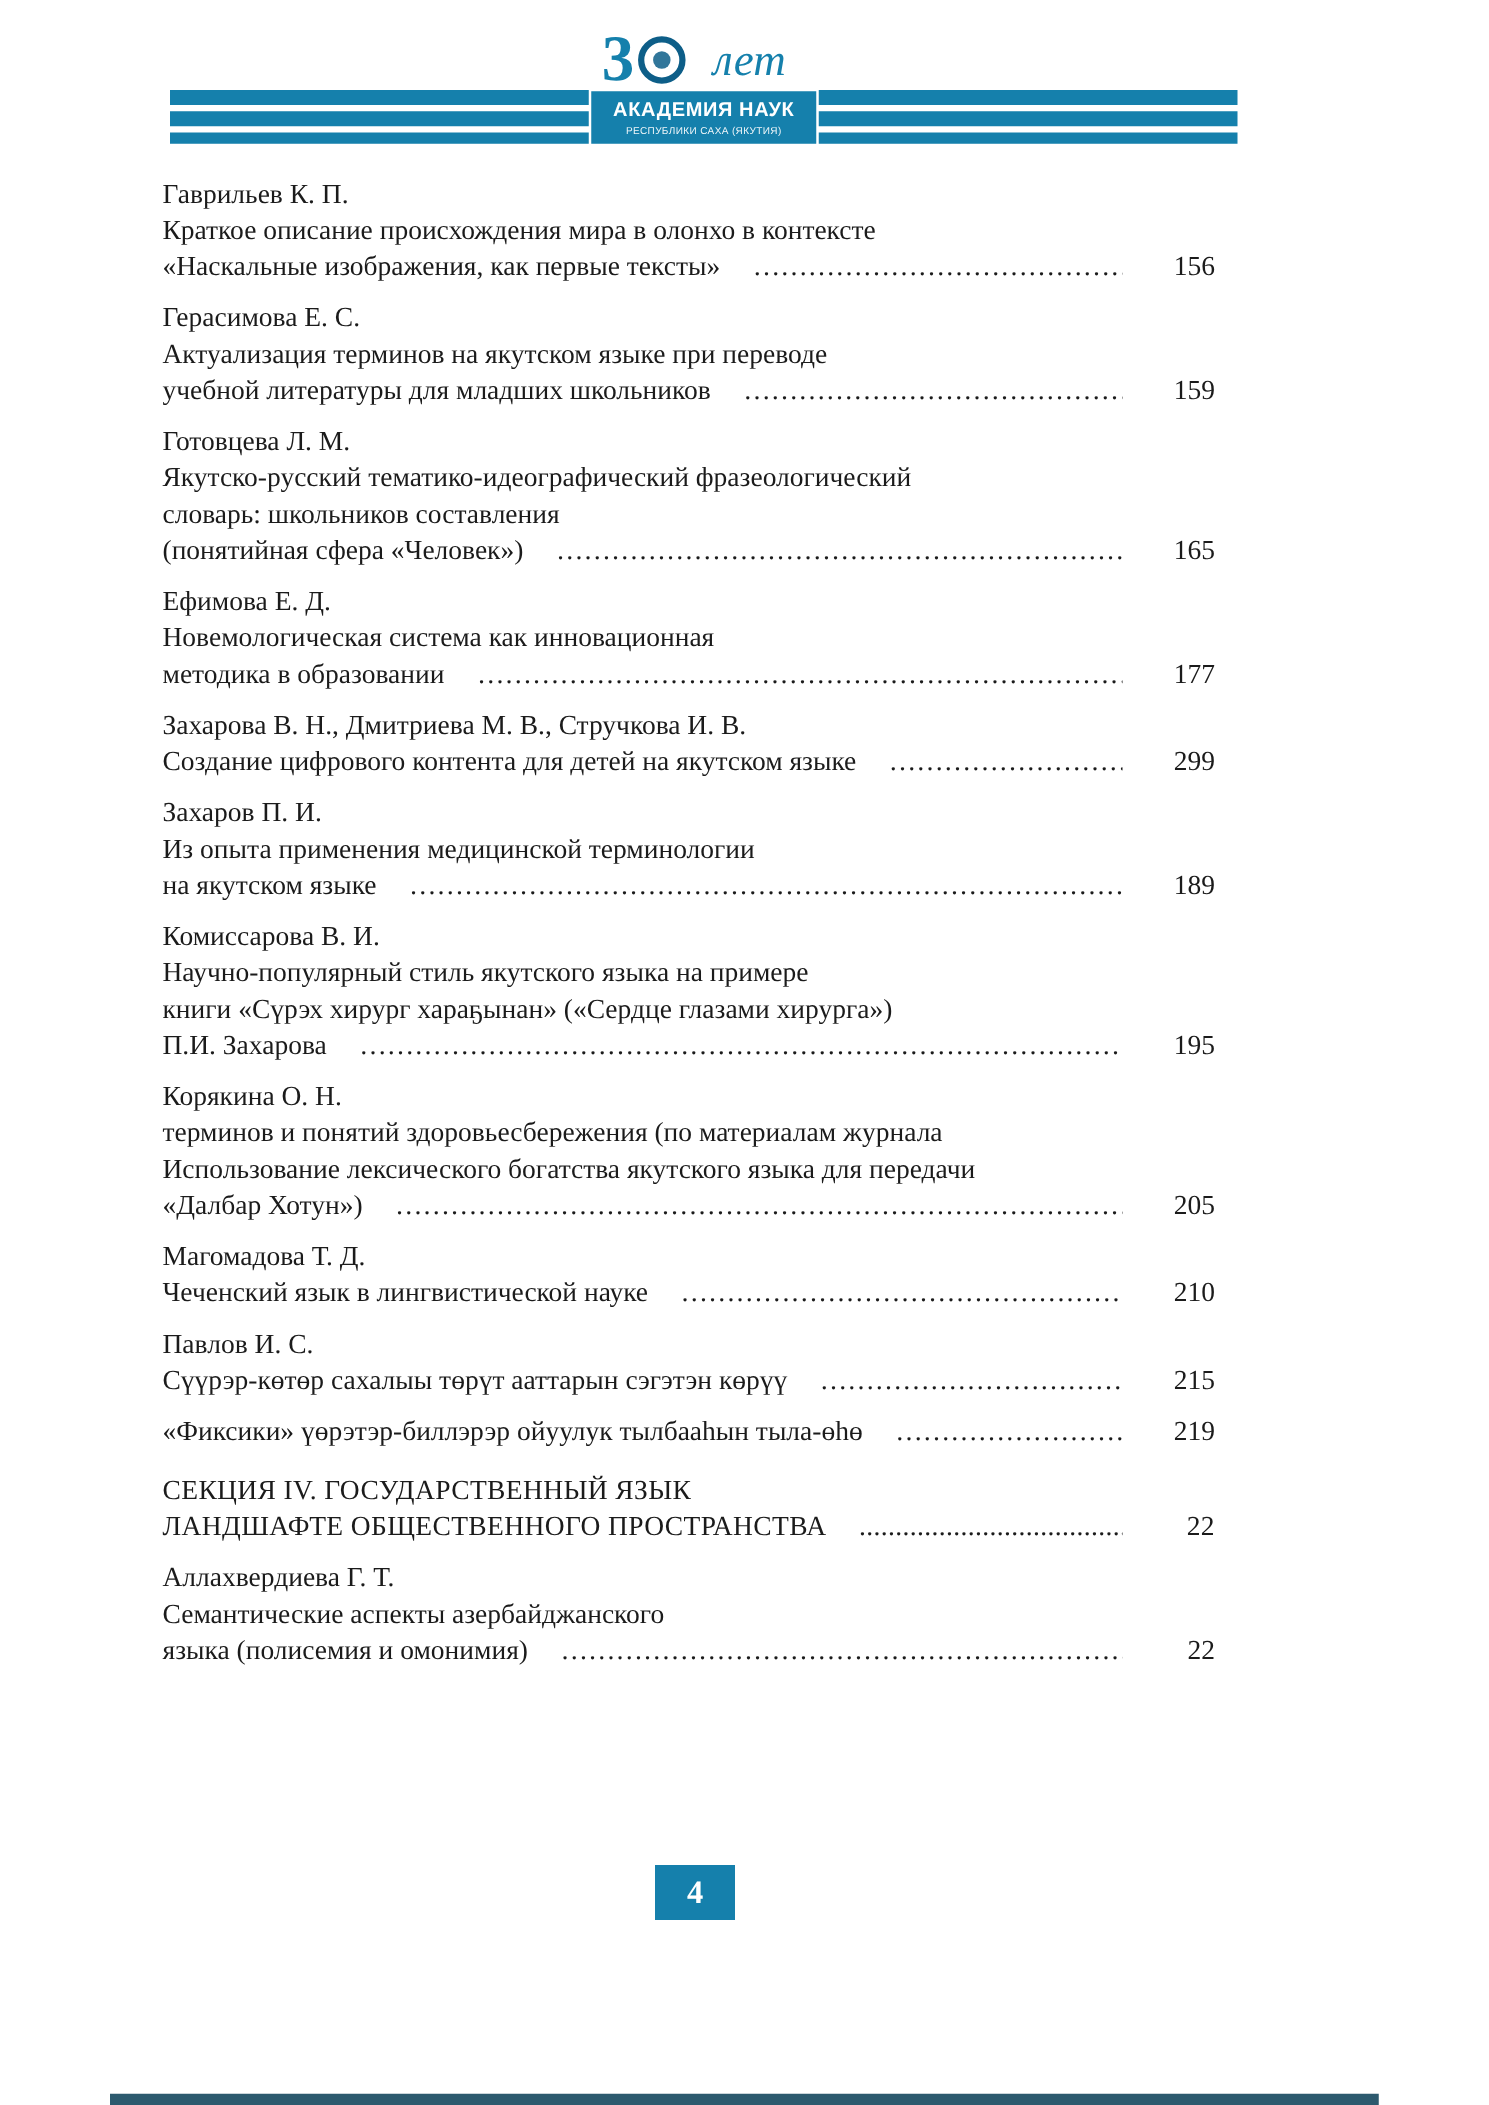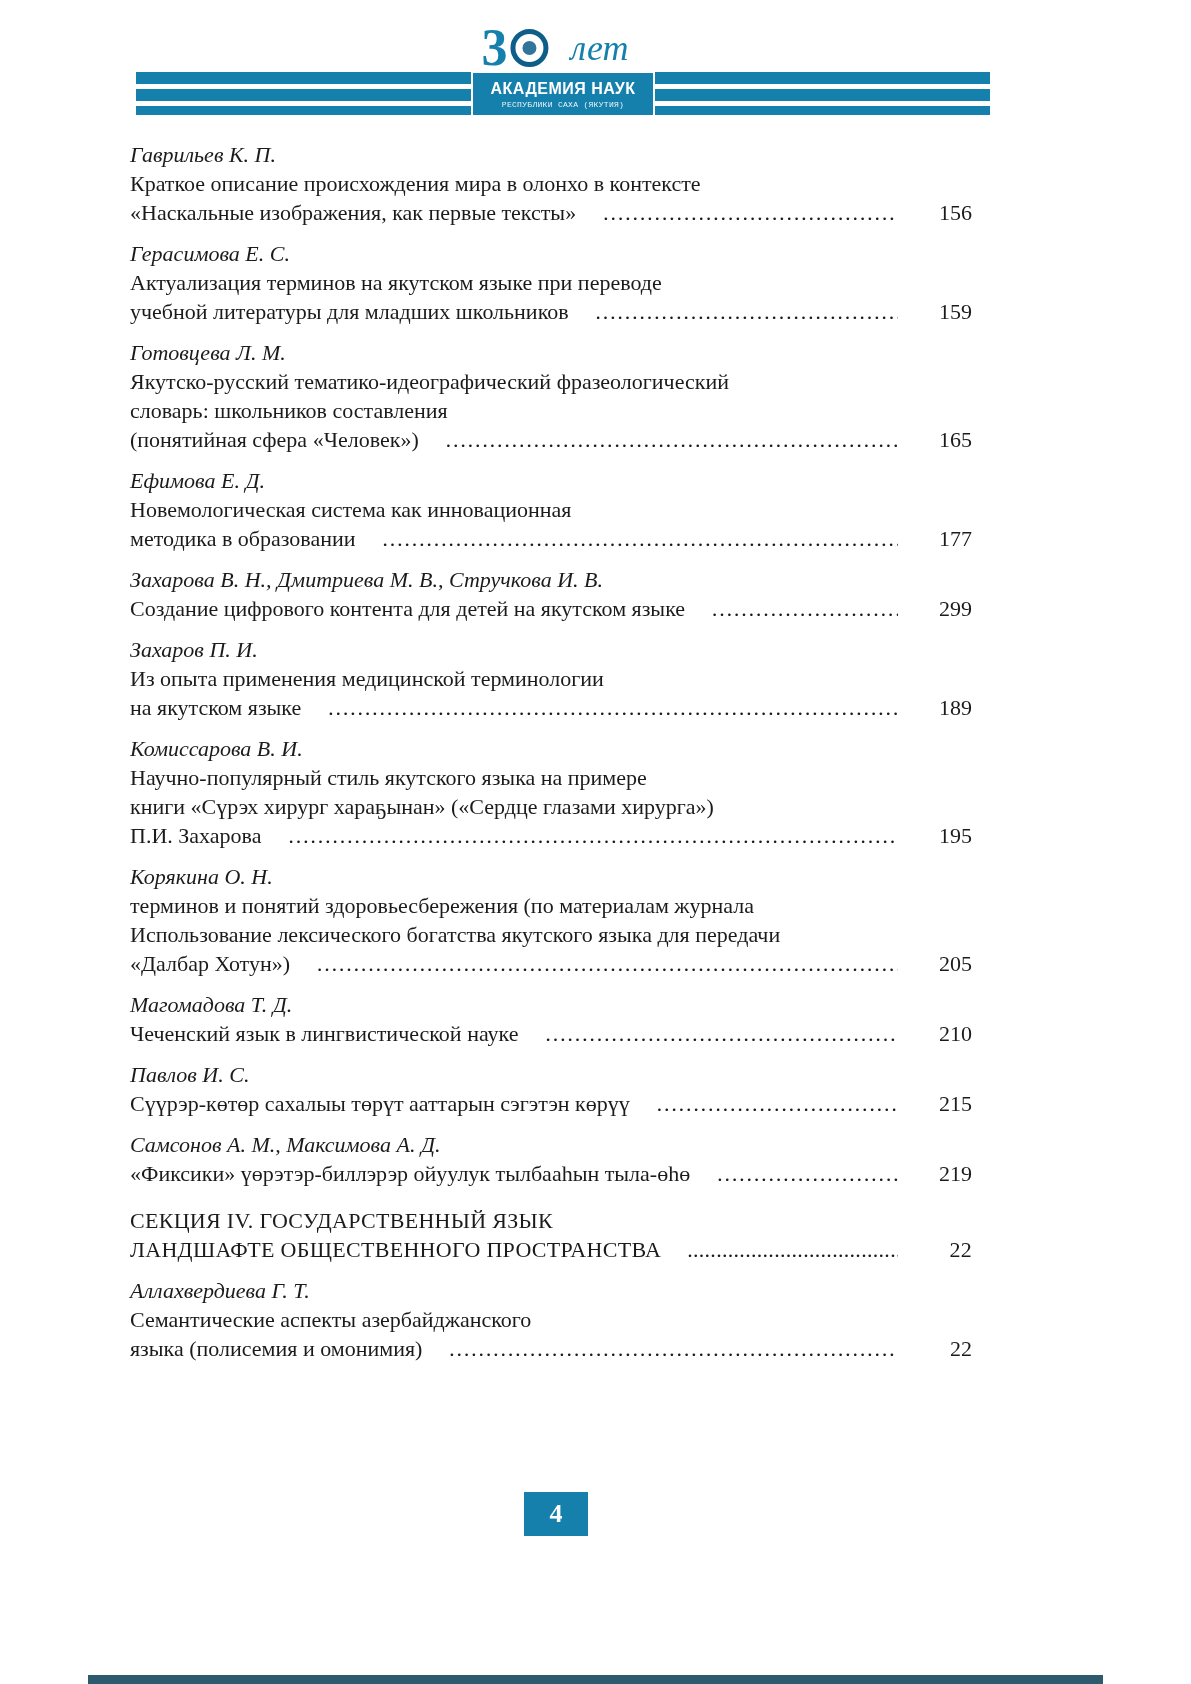--- a/index.html
+++ b/index.html
@@ -48,32 +48,32 @@
   .bars i:nth-child(3) { height: 9px; }
   .org-banner {
     width: 172px; background: #1580ac; color: #ffffff;
     text-align: center; padding: 7px 4px 6px; margin: 0 2px;
   }
   .org1 {
     font-family: "Liberation Sans", sans-serif;
     font-weight: bold; font-size: 16px; letter-spacing: .5px;
   }
   .org2 {
-    font-family: Liberation Mono, monospace;
+    font-family: Liberation Sans, sans-serif;
     font-size: 8px; letter-spacing: .3px; margin-top: 2px; opacity: .92;
   }
 
   
   .toc {
     margin-left: 130px; width: 842px; margin-top: 2px;
     font-size: 22px; line-height: 29px;
   }
   .entry { margin-bottom: 12px; }
   .entry.section { margin-top: 18px; }
-  .author { font-style: italic; }
+  .author { }
   .title-line { }
   .title-line.last { display: flex; align-items: flex-end; gap: 24px; }
   .line-text { white-space: nowrap; }
   .leader {
     flex: 1 1 auto; overflow: hidden; white-space: nowrap;
     margin: 0 4px 0 2px; min-width: 10px;
   }
   .leader::after {
     content: "……………………………………………………………………………………………………………………………………………………";
   }
@@ -209,21 +209,20 @@
     </div>
     <div class="entry">
       <div class="author">Павлов И. С.</div>
       <div class="title-line last">
         <span class="line-text">Сүүрэр-көтөр сахалыы төрүт ааттарын сэгэтэн көрүү</span>
         <span class="leader"></span>
         <span class="pagenum">215</span>
       </div>
     </div>
     <div class="entry">
-      <div class="author">Самсонов А. М., Максимова А. Д.</div>
       <div class="title-line last">
         <span class="line-text">«Фиксики» үөрэтэр-биллэрэр ойуулук тылбааһын тыла-өһө</span>
         <span class="leader"></span>
         <span class="pagenum">219</span>
       </div>
     </div>
     <div class="entry section">
       <div class="title-line">СЕКЦИЯ IV. ГОСУДАРСТВЕННЫЙ ЯЗЫК</div>
       <div class="title-line last">
         <span class="line-text">ЛАНДШАФТЕ ОБЩЕСТВЕННОГО ПРОСТРАНСТВА</span>

